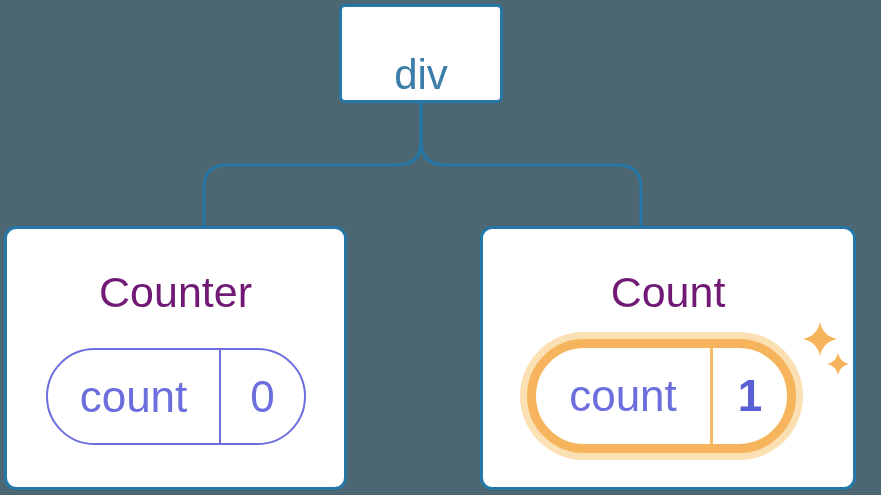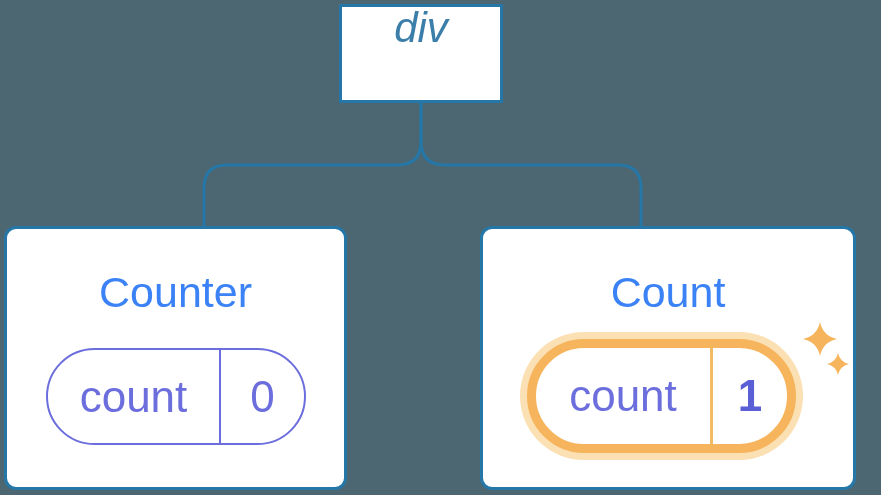--- a/index.html
+++ b/index.html
@@ -27,25 +27,24 @@
   }
   .root-node {
     position: absolute;
     left: 339px;
     top: 4px;
     width: 164px;
     height: 99px;
     box-sizing: border-box;
     background: #ffffff;
     border: 3px solid #2577A8;
-    border-radius: 0;
+    border-radius: 6px;
     display: flex;
-    align-items: flex-start;
+    align-items: flex-end;
     justify-content: center;
-    font-style: italic;
   }
   .root-label {
     font-size: 42px;
     line-height: 1;
     color: #3B7EAA;
     padding-bottom: 4px;
   }
   .card {
     position: absolute;
     top: 226px;
@@ -59,21 +58,21 @@
   .card-right { left: 480px; width: 376px; }
   .card-title {
     position: absolute;
     left: 0;
     right: 0;
     top: 42px;
     text-align: center;
     font-size: 43px;
     line-height: 1;
     font-weight: 500;
-    color: #3b82f6;
+    color: #701a75;
   }
   
   .pill {
     position: absolute;
     left: 39px;
     top: 119px;
     width: 260px;
     height: 97px;
     box-sizing: border-box;
     border: 2.5px solid #6B6EDC;

